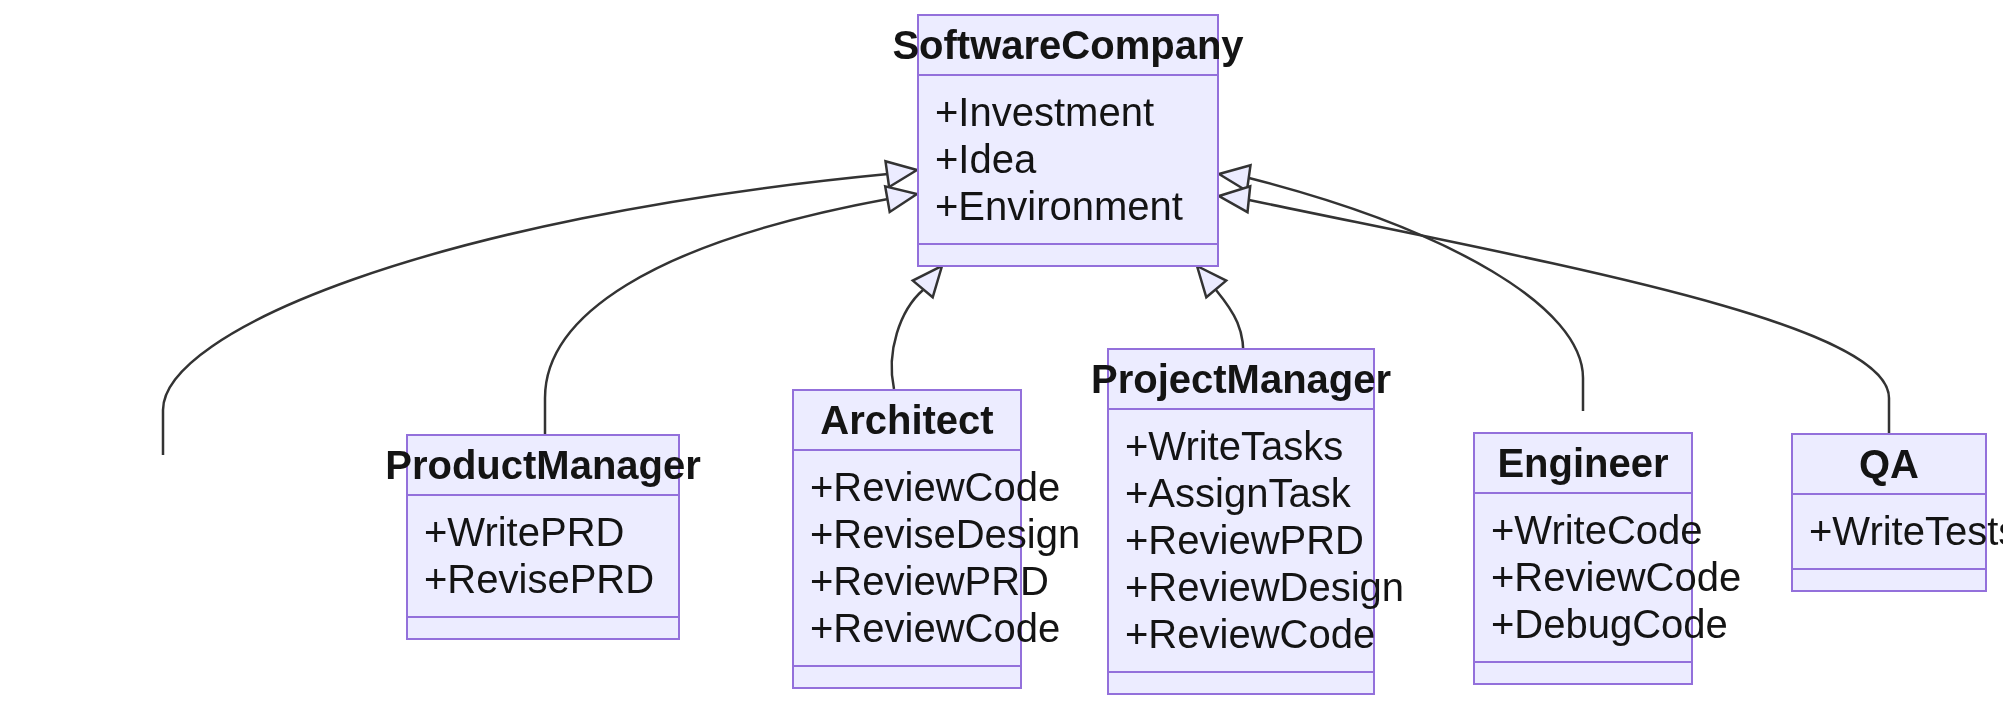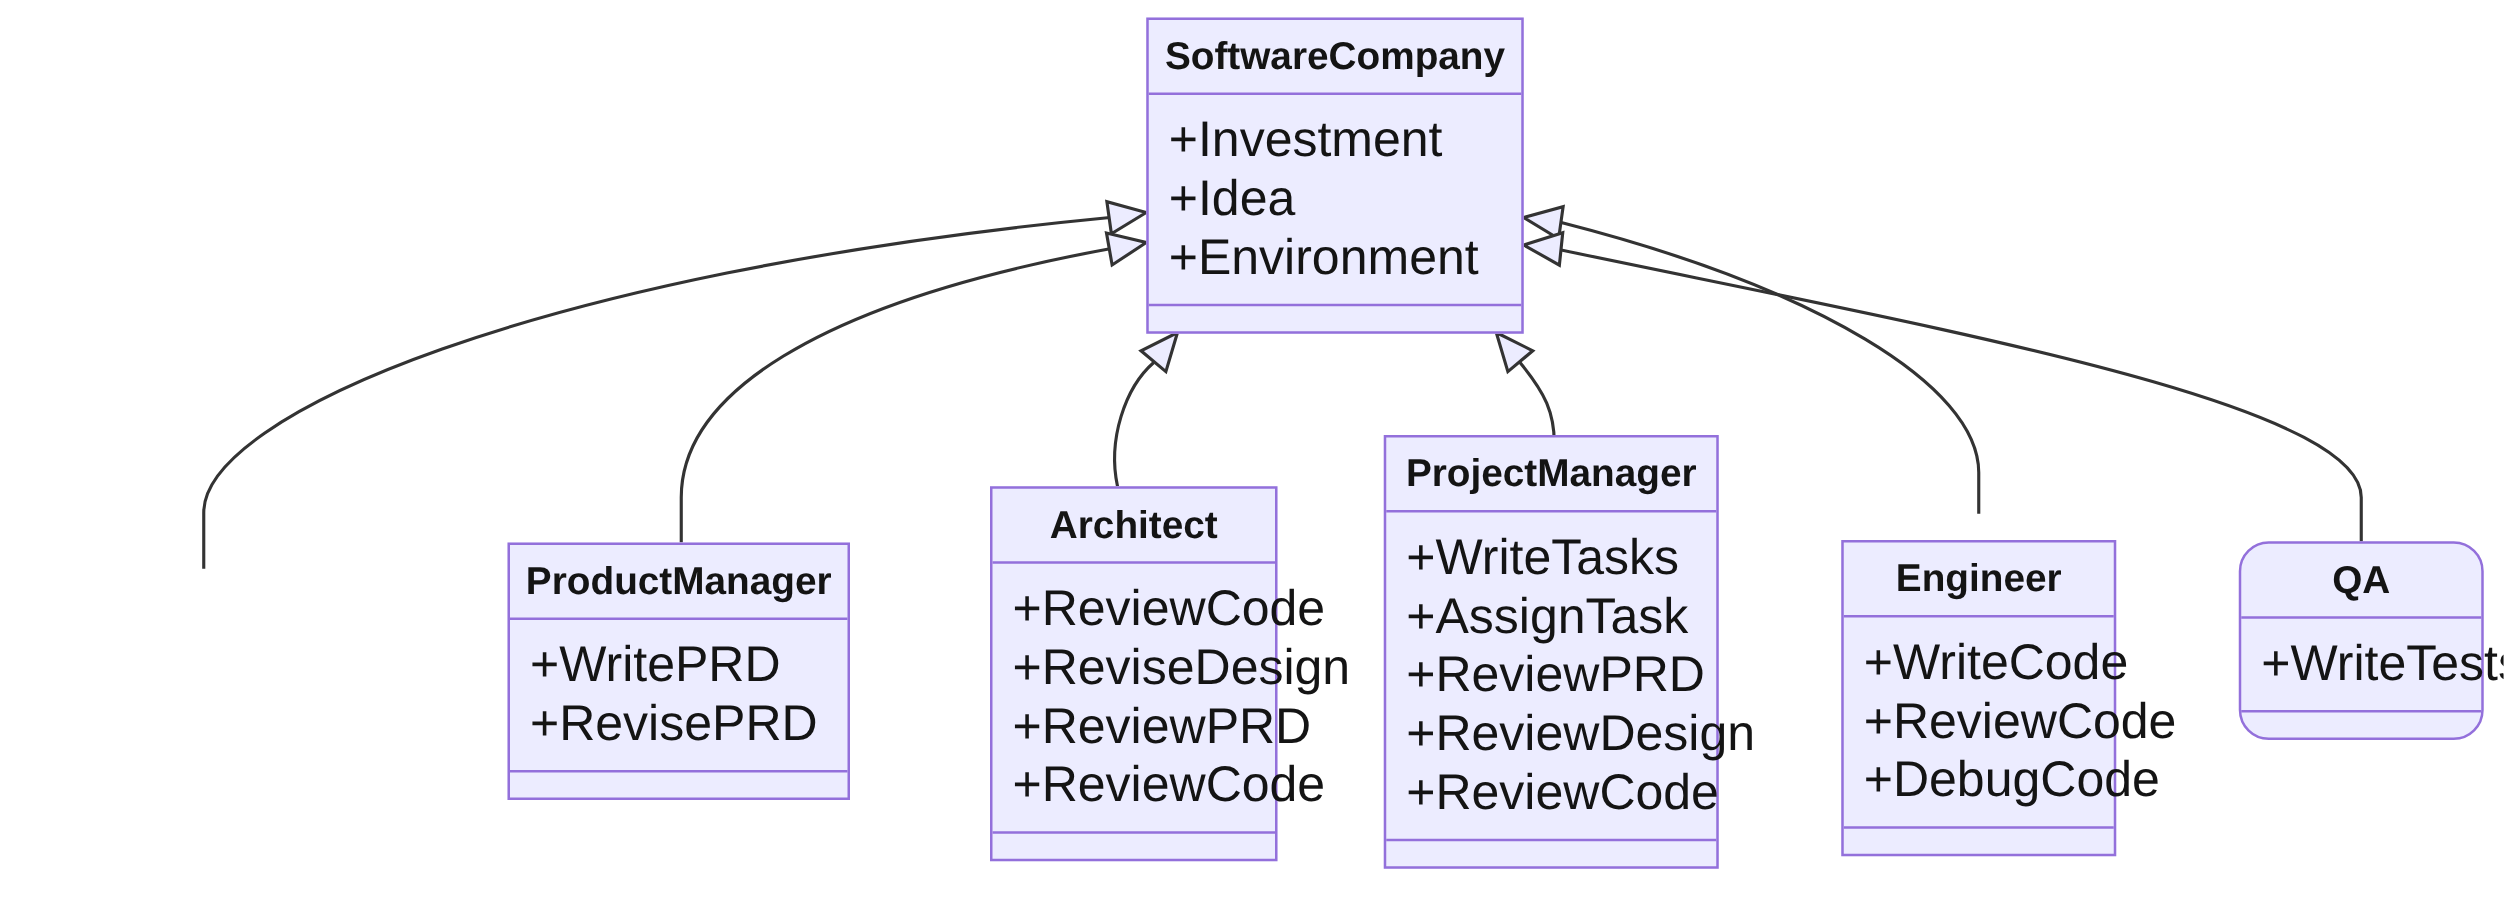--- a/index.html
+++ b/index.html
@@ -23,21 +23,21 @@
     z-index:1;
     background:var(--fill);
     border:2.5px solid var(--border);
     box-sizing:border-box;
     color:var(--text);
   }
   .class-title{
     height:58px;
     display:flex;align-items:center;justify-content:center;
     font-weight:bold;
-    font-size:31px;
+    font-size:40px;
     border-bottom:2px solid var(--border);
     white-space:nowrap;
   }
   .class-members{
     padding:13px 0;
     border-bottom:2px solid var(--border);
   }
   .member{
     line-height:47px;
     font-size:40px;
@@ -124,21 +124,21 @@
   <div class="class-box" style="left:1473px;top:432px;width:220px;">
     <div class="class-title">Engineer</div>
     <div class="class-members">
       <div class="member">+WriteCode</div>
       <div class="member">+ReviewCode</div>
       <div class="member">+DebugCode</div>
     </div>
     <div class="class-footer"></div>
   </div>
 
-  <div class="class-box" style="left:1791px;top:433px;width:196px;border-radius:24px;">
+  <div class="class-box" style="left:1791px;top:433px;width:196px;">
     <div class="class-title">QA</div>
     <div class="class-members">
       <div class="member">+WriteTests</div>
     </div>
     <div class="class-footer"></div>
   </div>
 
 </div>
 
 </body></html>

